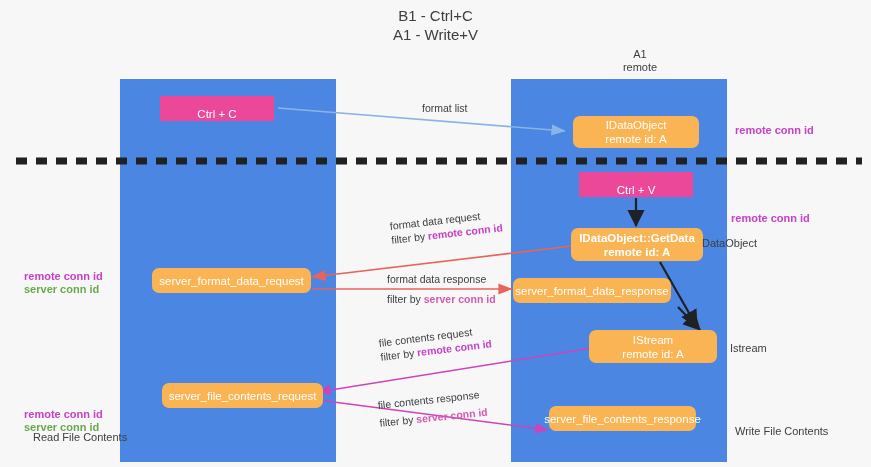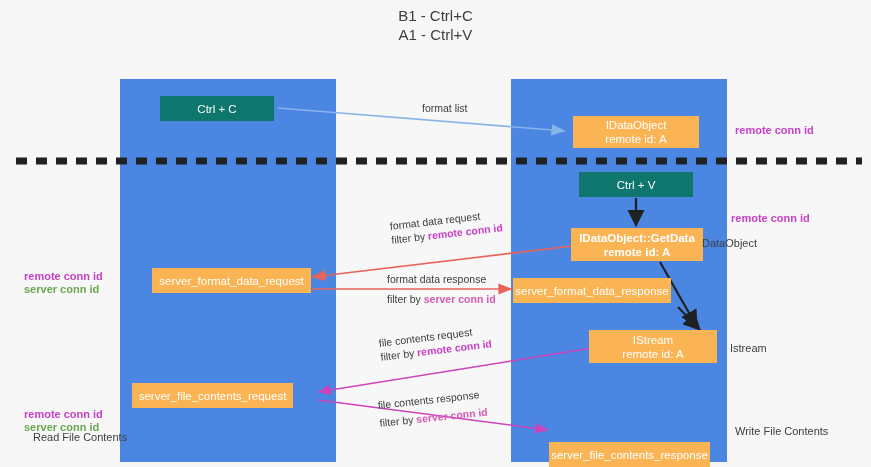--- a/index.html
+++ b/index.html
@@ -27,22 +27,22 @@
 
   
   .lane{background:#4a86e2;}
 
   
   .node{
     box-sizing:border-box;
     display:flex;flex-direction:column;align-items:center;justify-content:center;
     color:#ffffff;font-size:11.5px;line-height:14px;text-align:center;
   }
-  .node.green{background:#0f766e;}
-  .node.orange{background:#fbb454;}
+  .node.green{background:#ec4899;justify-content:flex-end;}
+  .node.orange{background:#fbb454;border-radius:7px;}
 
   
   .side{font-size:11px;line-height:14px;}
   .magenta{color:#c740c7;font-weight:bold;}
   .green-t{color:#6aa84f;font-weight:bold;}
   .plain{color:#3c4043;}
 
   
   .elabel{font-size:10.5px;line-height:14px;color:#3c4043;white-space:nowrap;}
   .elabel b{font-weight:bold;}
@@ -51,24 +51,28 @@
 
   svg#wires{position:absolute;left:0;top:0;width:871px;height:467px;overflow:visible;pointer-events:none;}
 </style>
 </head>
 <body>
 
 <div id="stage">
 
   <div class="abs" id="title">
     <div>B1 - Ctrl+C</div>
-    <div>A1 - Ctrl+V</div>
+    <div>A1 - Write+V</div>
   </div>
 
   <div class="abs col-head" style="left:150px;top:48px;width:200px;">
+  </div>
+  <div class="abs col-head" style="left:540px;top:48px;width:200px;">
+    <div>A1</div>
+    <div>remote</div>
   </div>
 
   <div class="abs lane" style="left:120px;top:79px;width:216px;height:383px;"></div>
   <div class="abs lane" style="left:511px;top:79px;width:216px;height:383px;"></div>
 
   <svg id="wires">
     <defs>
       <marker id="ah-blue" markerWidth="9" markerHeight="7" refX="8.5" refY="3.5" orient="auto">
         <polygon points="0,0 9,3.5 0,7" fill="#8ab4e8"></polygon>
       </marker>
@@ -126,25 +130,25 @@
   </div>
 
   <div class="abs node orange" style="left:513px;top:278px;width:158px;height:25px;">
     <div>server_format_data_response</div>
   </div>
 
   <div class="abs node orange" style="left:152px;top:268px;width:159px;height:25px;">
     <div>server_format_data_request</div>
   </div>
 
-  <div class="abs node orange" style="left:132px;top:383px;width:161px;height:25px;">
+  <div class="abs node orange" style="left:162px;top:383px;width:161px;height:25px;">
     <div>server_file_contents_request</div>
   </div>
 
-  <div class="abs node orange" style="left:549px;top:442px;width:161px;height:25px;">
+  <div class="abs node orange" style="left:549px;top:406px;width:147px;height:25px;">
     <div>server_file_contents_response</div>
   </div>
 
   <div class="abs elabel" style="left:422px;top:101px;">
     <span>format list</span>
   </div>
 
   <div class="abs elabel" style="left:389px;top:219px;transform:rotate(-6.5deg);transform-origin:left top;">
     <div>format data request</div>
     <div>

